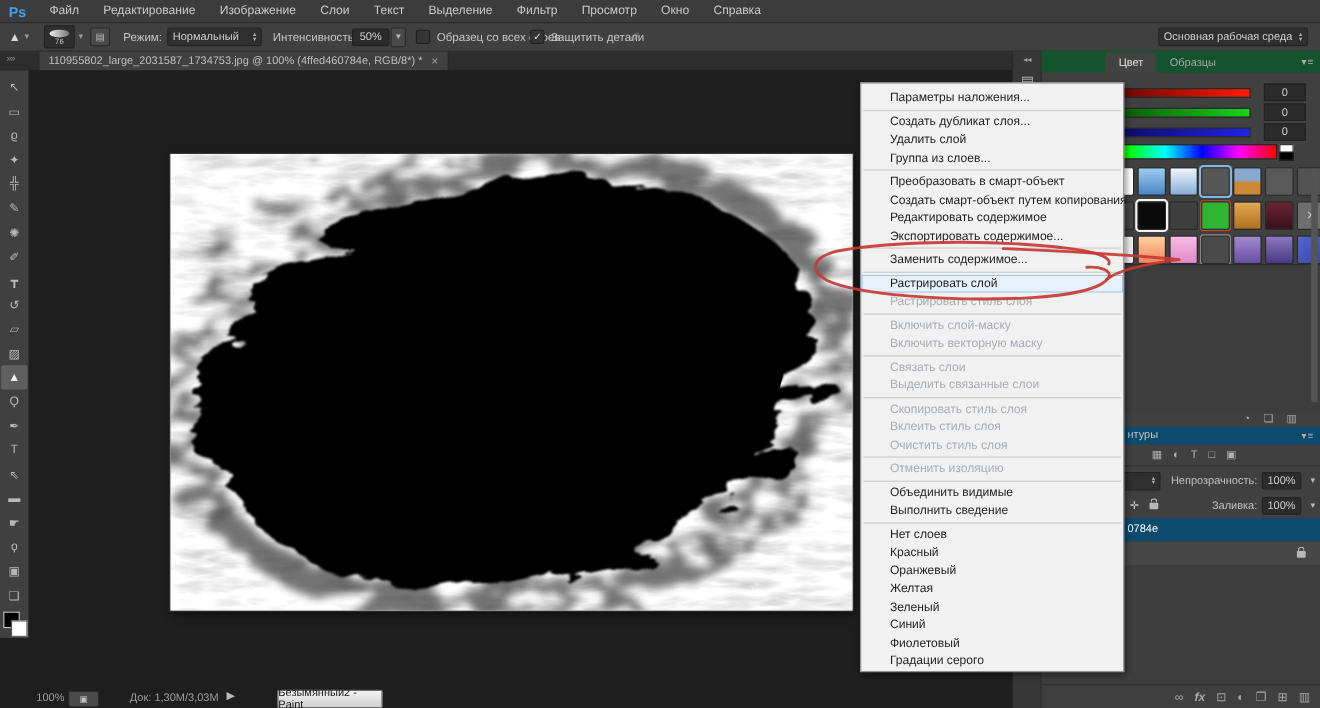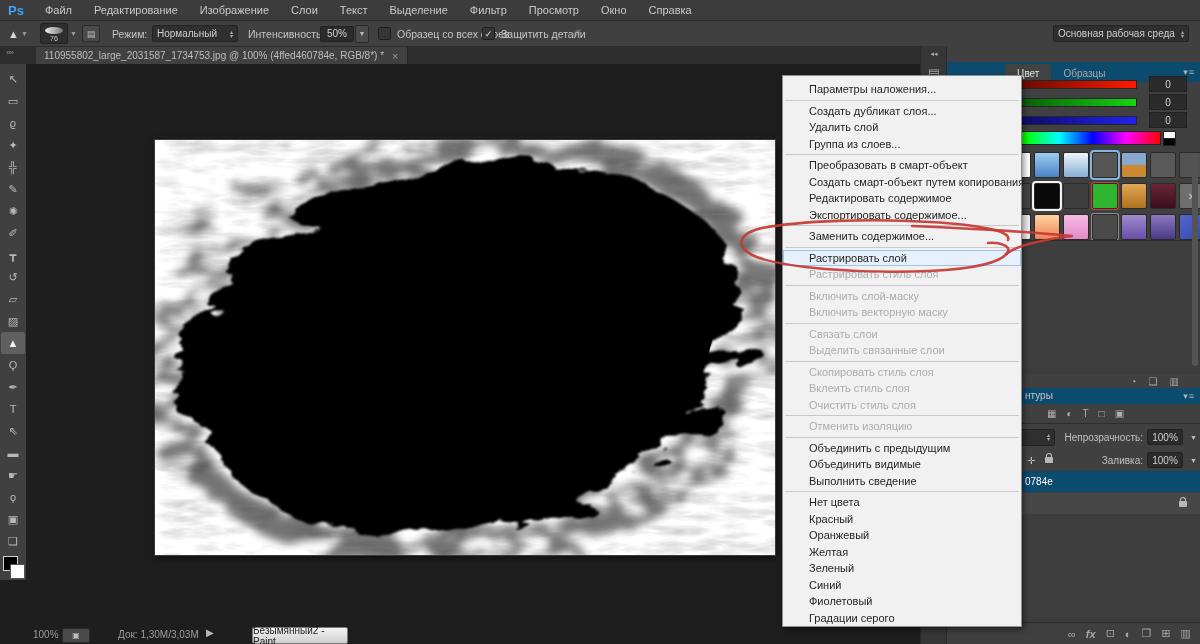--- a/index.html
+++ b/index.html
@@ -55,21 +55,21 @@
   .status{position:absolute;color:#9d9d9d;font-size:10px;}
   .status-widget{position:absolute;width:26px;height:13px;background:#4a4a4a;border:1px solid #2a2a2a;
                  border-radius:2px;color:#c2c2c2;font-size:8px;display:flex;align-items:center;justify-content:center;}
   .paint-tip{position:absolute;left:252px;top:627px;width:94px;height:15px;
              background:linear-gradient(180deg,#f4f4f4,#cfcfcf);border:1px solid #7a7a7a;border-radius:2px;
              color:#1a1a1a;font-size:10px;display:flex;align-items:center;justify-content:center;}
   
   .dock-strip{position:absolute;left:920px;top:46px;width:26px;height:598px;background:#363636;border-left:1px solid #2a2a2a;
               display:flex;flex-direction:column;align-items:center;color:#a8a8a8;}
   .dock{position:absolute;left:946px;top:46px;width:254px;height:598px;background:#404040;border-left:1px solid #2b2b2b;}
-  .panel-tabs{position:absolute;left:0;top:16px;width:254px;height:20px;background:#0c4a6e;display:flex;align-items:flex-end;text-align:right;}
+  .panel-tabs{position:absolute;left:0;top:0;width:254px;height:20px;background:#14532d;display:flex;align-items:flex-end;text-align:right;}
   .ptab{height:18px;padding:0 12px;font-size:10px;color:#a8a8a8;display:flex;align-items:center;}
   .ptab.active{background:#424242;color:#e3e3e3;border-radius:2px 2px 0 0;}
   .panel-menu-icon{position:absolute;right:6px;top:5px;color:#b0b0b0;font-size:9px;letter-spacing:1px;}
   .slider-row{position:absolute;left:10px;display:flex;align-items:center;}
   .slider-bar{width:178px;height:7px;border:1px solid #262626;}
   .ch-R{background:linear-gradient(90deg,#1a0000,#ff1a00);}
   .ch-G{background:linear-gradient(90deg,#001a00,#17d517);}
   .ch-B{background:linear-gradient(90deg,#00001a,#2222ee);}
   .slider-val{margin-left:12px;width:36px;height:14px;background:#2b2b2b;border:1px solid #222;
               color:#d0d0d0;font-size:10px;display:flex;align-items:center;justify-content:center;}
@@ -416,25 +416,24 @@
       <div class="cm-sep"></div>
       <div class="cm-item disabled">Связать слои</div>
       <div class="cm-item disabled">Выделить связанные слои</div>
       <div class="cm-sep"></div>
       <div class="cm-item disabled">Скопировать стиль слоя</div>
       <div class="cm-item disabled">Вклеить стиль слоя</div>
       <div class="cm-item disabled">Очистить стиль слоя</div>
       <div class="cm-sep"></div>
       <div class="cm-item disabled">Отменить изоляцию</div>
       <div class="cm-sep"></div>
-      <div class="cm-item">Объединить с предыдущим</div>
       <div class="cm-item">Объединить видимые</div>
       <div class="cm-item">Выполнить сведение</div>
       <div class="cm-sep"></div>
-      <div class="cm-item">Нет цвета</div>
+      <div class="cm-item">Нет слоев</div>
       <div class="cm-item">Красный</div>
       <div class="cm-item">Оранжевый</div>
       <div class="cm-item">Желтая</div>
       <div class="cm-item">Зеленый</div>
       <div class="cm-item">Синий</div>
       <div class="cm-item">Фиолетовый</div>
       <div class="cm-item">Градации серого</div>
     </div>
 
   <svg class="annotation" width="1200" height="644">

